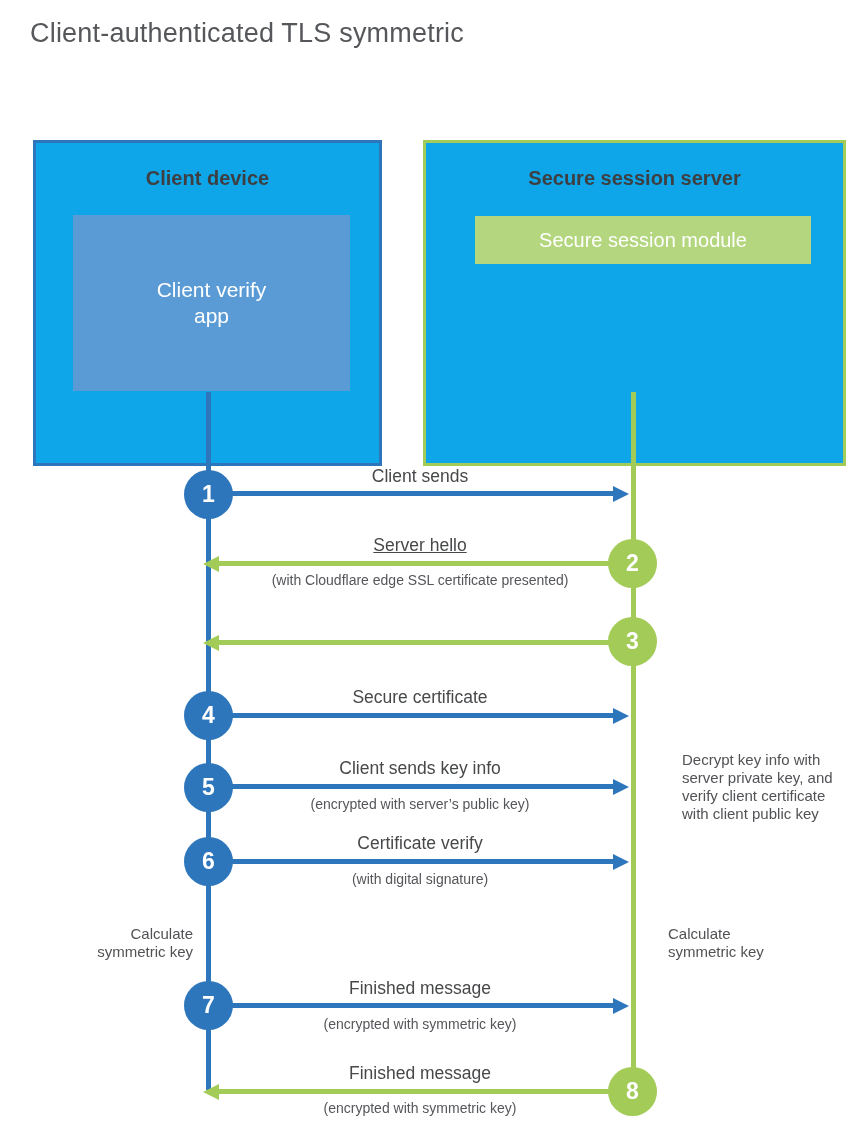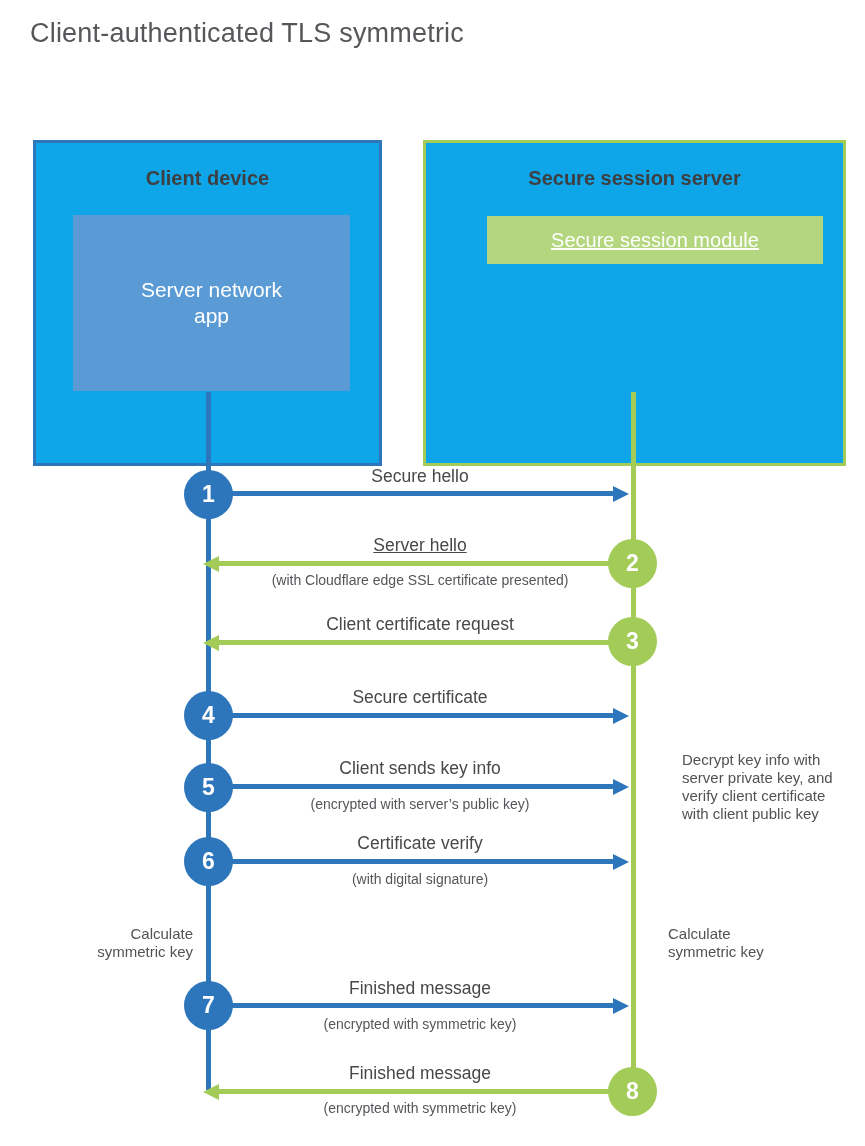--- a/index.html
+++ b/index.html
@@ -16,22 +16,22 @@
 
   .actor-box{position:absolute;top:112px;height:326px;background:#0ea5e9;margin-top:28px;}
   .actor-box.client{left:33px;width:349px;border:3px solid var(--blue);}
   .actor-box.server{left:423px;width:423px;border:3px solid var(--green);}
   .actor-heading{margin-top:24px;text-align:center;font-size:20px;font-weight:bold;color:#3e3f41;}
 
   .app-box{position:absolute;left:37px;top:72px;width:277px;height:176px;background:var(--blue-light);
            display:flex;align-items:center;justify-content:center;text-align:center;
            color:#ffffff;font-size:21px;line-height:26px;white-space:pre-line;}
 
-  .module-bar{position:absolute;left:61px;width:336px;height:48px;background:var(--green-light);
-              display:flex;align-items:center;justify-content:center;color:#ffffff;font-size:20px;text-decoration:underline;}
+  .module-bar{position:absolute;left:49px;width:336px;height:48px;background:var(--green-light);
+              display:flex;align-items:center;justify-content:center;color:#ffffff;font-size:20px;}
 
   .lifeline{position:absolute;width:5px;}
   .lifeline.blue{background:var(--blue);}
   .lifeline.green{background:var(--green);}
 
   .badge{position:absolute;width:49px;height:49px;border-radius:50%;color:#fff;font-weight:bold;font-size:23px;
          display:flex;align-items:center;justify-content:center;}
   .badge.blue{background:var(--blue);}
   .badge.green{background:var(--green);}
 
@@ -51,47 +51,46 @@
 </head>
 <body>
 
 <div class="canvas">
 
   <div class="page-title">Client-authenticated TLS symmetric</div>
 
   <div class="actor-box client">
     <div class="actor-heading">Client device</div>
     <div class="app-box">
-      <span>Server network
+      <span>Client verify
 app</span>
     </div>
   </div>
 
   <div class="actor-box server">
     <div class="actor-heading">Secure session server</div>
     <div class="module-bar" style="top:73px;">
       <span>Secure session module</span>
     </div>
   </div>
 
   <div class="lifeline blue" style="left:206px;top:392px;height:698px;"></div>
   <div class="lifeline green" style="left:631px;top:392px;height:700px;"></div>
 
-  <div class="msg" style="top:466px;">Secure hello</div>
+  <div class="msg" style="top:466px;">Client sends</div>
   <div class="ln blue" style="left:230px;top:491px;width:383px;"></div>
   <div class="ah r" style="left:613px;top:486px;"></div>
   <div class="badge blue" style="left:184px;top:470px;">1</div>
 
   <div class="msg" style="top:535px;text-decoration:underline;">Server hello</div>
   <div class="ah l" style="left:203px;top:556px;"></div>
   <div class="ln green" style="left:219px;top:561px;width:391px;"></div>
   <div class="badge green" style="left:608px;top:539px;">2</div>
   <div class="sub" style="top:572px;">(with Cloudflare edge SSL certificate presented)</div>
 
-  <div class="msg" style="top:614px;">Client certificate request</div>
   <div class="ah l" style="left:203px;top:635px;"></div>
   <div class="ln green" style="left:219px;top:640px;width:391px;"></div>
   <div class="badge green" style="left:608px;top:617px;">3</div>
 
   <div class="msg" style="top:687px;">Secure certificate</div>
   <div class="ln blue" style="left:230px;top:713px;width:383px;"></div>
   <div class="ah r" style="left:613px;top:708px;"></div>
   <div class="badge blue" style="left:184px;top:691px;">4</div>
 
   <div class="msg" style="top:758px;">Client sends key info</div>

